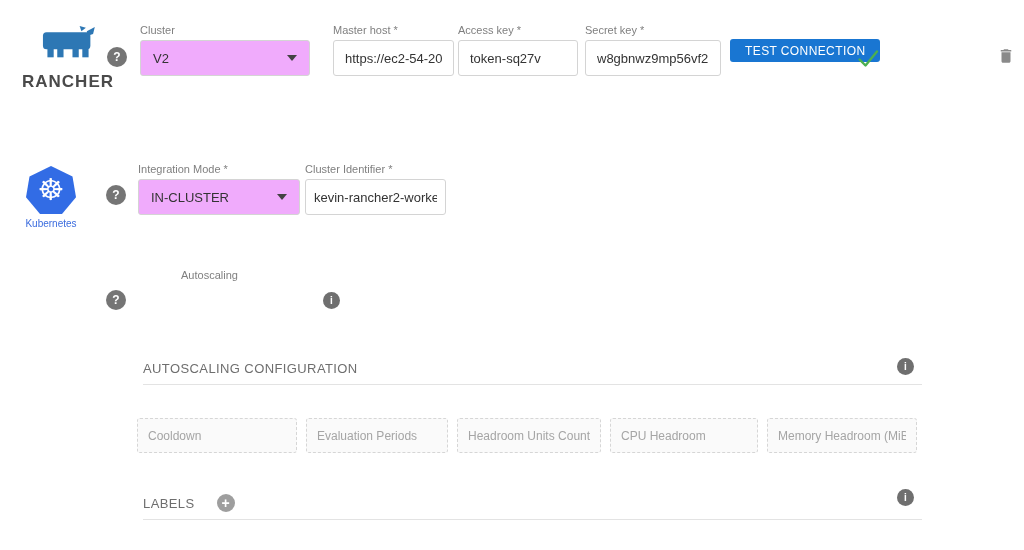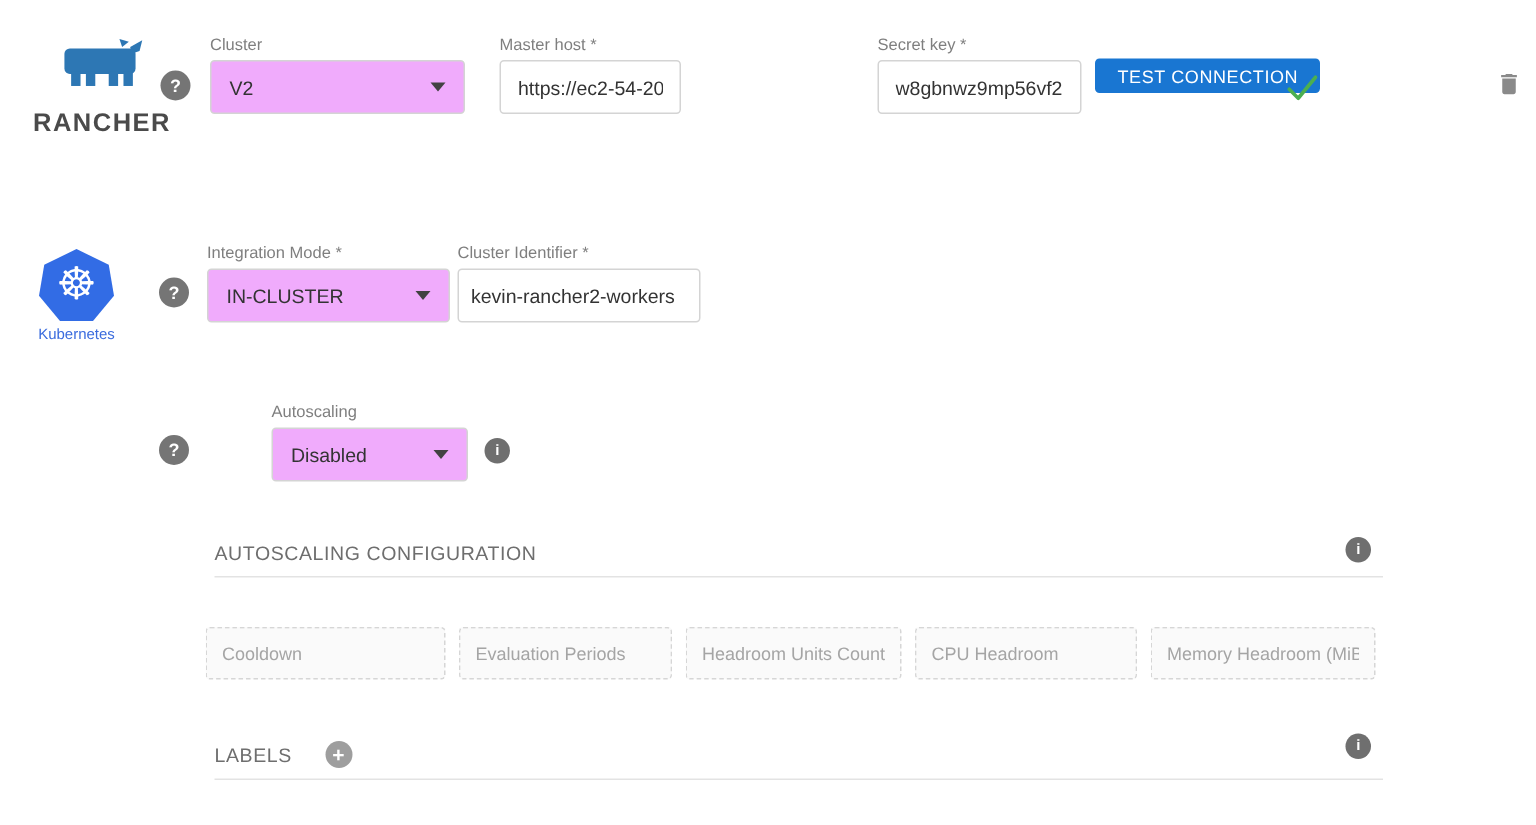--- a/index.html
+++ b/index.html
@@ -79,20 +79,24 @@
       <span class="select-value">V2</span>
       <span class="caret"></span>
     </div>
   </div>
 
   <div class="abs" style="left:333px; top:24px; width:121px;">
     <span class="field-label">Master host *</span>
     <input class="text-input" value="https://ec2-54-203-" style="">
   </div>
 
+  <div class="abs" style="left:458px; top:24px; width:120px;">
+    <span class="field-label">Access key *</span>
+    <input class="text-input" style="text-align: left;" value="token-sq27v">
+  </div>
 
   <div class="abs" style="left:585px; top:24px; width:136px;">
     <span class="field-label">Secret key *</span>
     <input class="text-input" value="w8gbnwz9mp56vf2" style="">
   </div>
 
   <button class="abs btn-primary" style="left:730px; top:39px;">TEST CONNECTION</button>
 
   <svg class="abs" style="left:856px; top:46px;" width="24" height="24" viewBox="0 0 24 24">
     <path fill="none" stroke="#4caf50" stroke-width="2.4" stroke-linecap="round" stroke-linejoin="round" d="M3.5 13.5 L9.5 19.5 L21 5.5"></path>
@@ -114,33 +118,29 @@
   <div class="abs help-icon" style="left:106px; top:185px;">?</div>
 
   <div class="abs" style="left:138px; top:163px; width:162px;">
     <span class="field-label">Integration Mode *</span>
     <div class="select-box">
       <span class="select-value">IN-CLUSTER</span>
       <span class="caret"></span>
     </div>
   </div>
 
-  <div class="abs" style="left:305px; top:163px; width:162px;">
+  <div class="abs" style="left:305px; top:163px; width:141px;">
     <span class="field-label">Cluster Identifier *</span>
     <input class="text-input" style="padding: 0px 8px;" value="kevin-rancher2-workers">
   </div>
 
   <div class="abs help-icon" style="left:106px; top:290px;">?</div>
 
   <div class="abs" style="left:145px; top:269px; width:167px;padding-left:36px;">
     <span class="field-label">Autoscaling</span>
-    <div class="select-box">
-      <span class="select-value">Disabled</span>
-      <span class="caret"></span>
-    </div>
   </div>
 
   <div class="abs info-icon" style="left:323px; top:292px;">i</div>
 
   <div class="abs section-heading" style="left:143px; top:361px;">AUTOSCALING CONFIGURATION</div>
   <div class="abs info-icon" style="left:897px; top:358px;">i</div>
   <div class="abs divider" style="left:143px; top:384px; width:779px;"></div>
 
   <div class="abs disabled-row" style="left:137px; top:418px;">
     <input class="disabled-input" style="width: 160px;" disabled="" placeholder="Cooldown">

